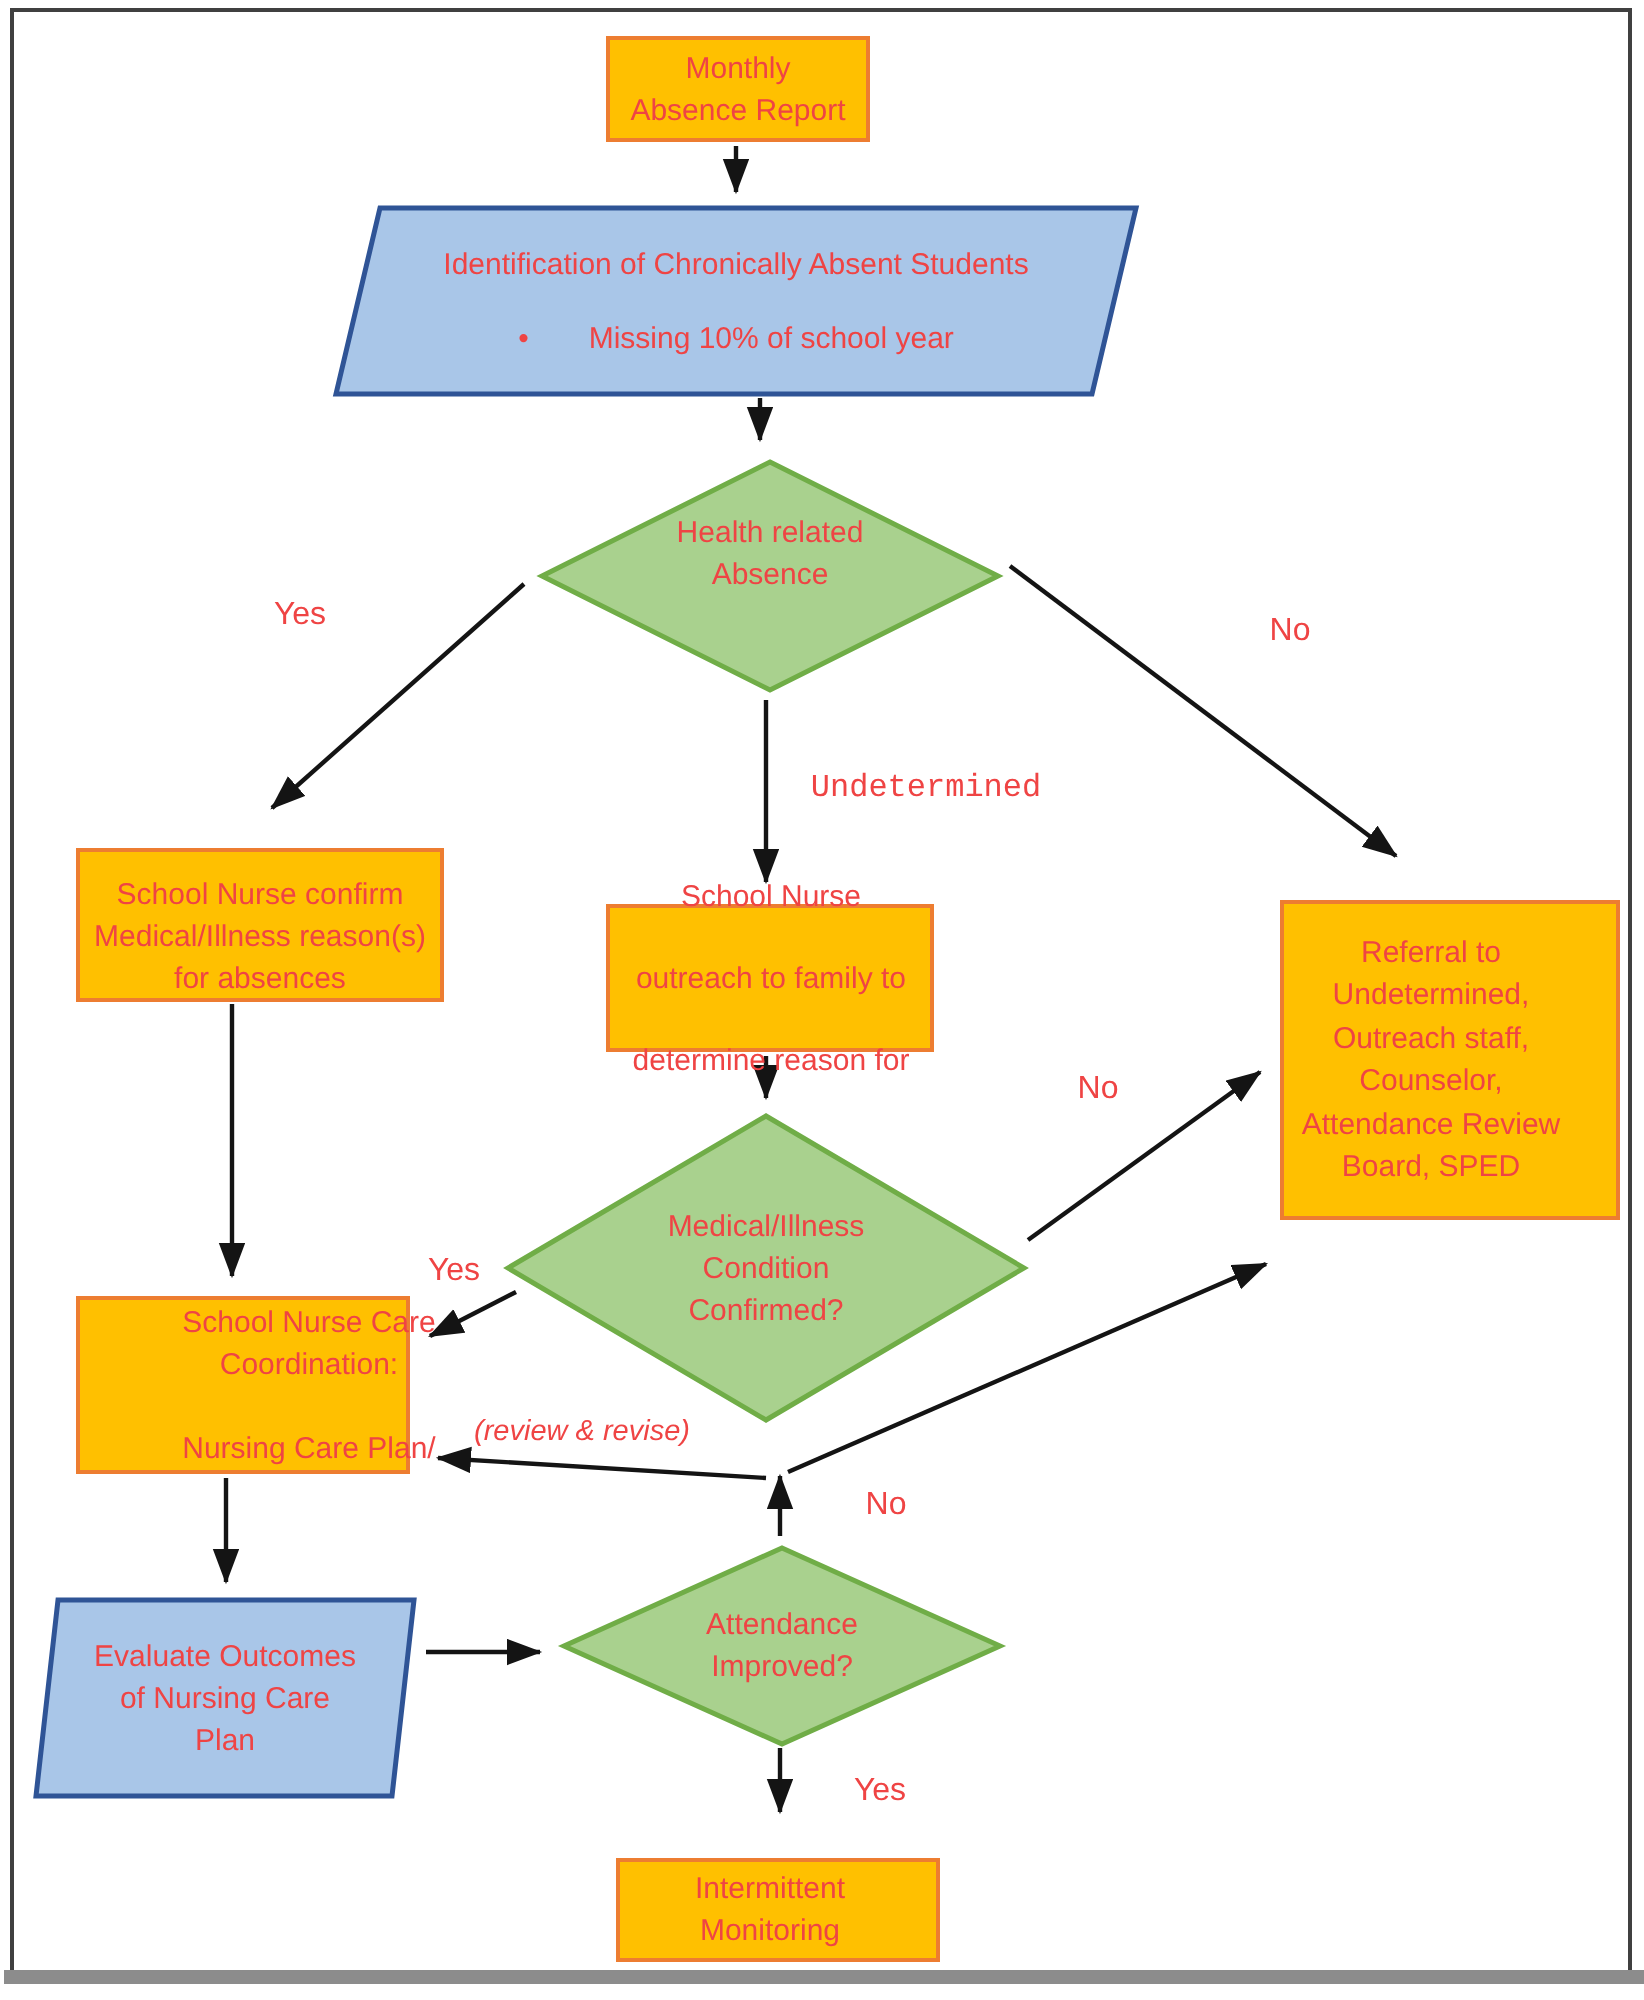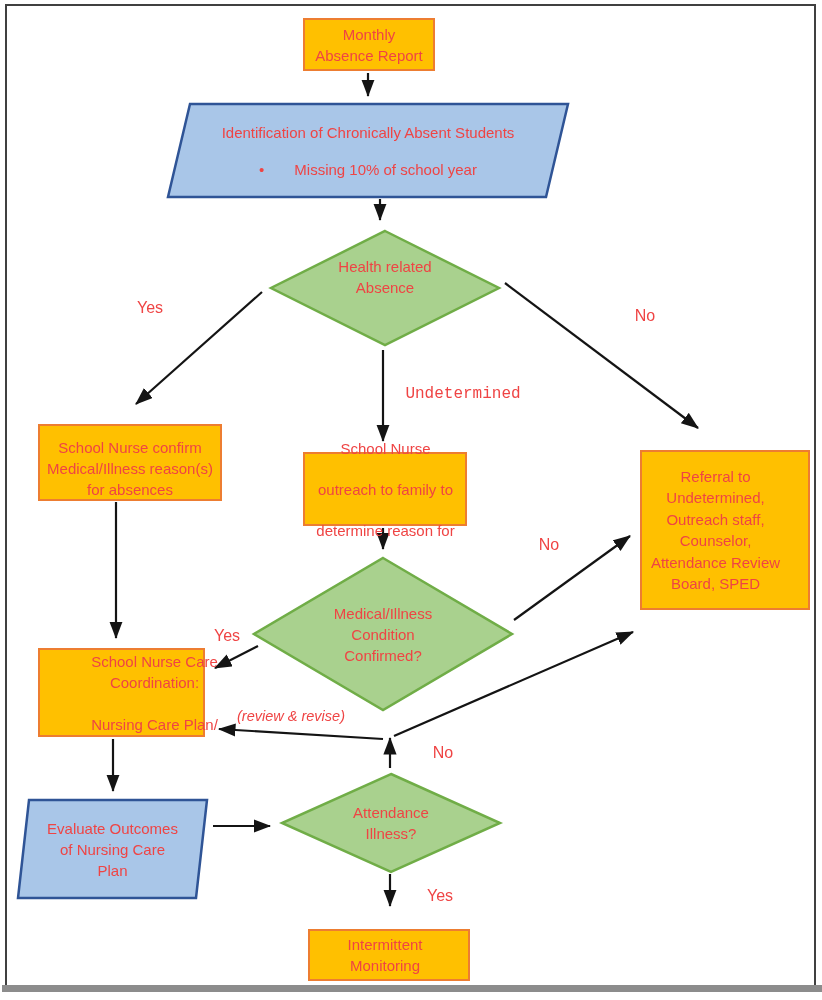--- a/index.html
+++ b/index.html
@@ -132,21 +132,21 @@
   </div>
 
   <div class="txt" style="left:18px;top:800px;width:189px;height:98px;">
     <div class="tline">Evaluate Outcomes</div>
     <div class="tline">of Nursing Care</div>
     <div class="tline">Plan</div>
   </div>
 
   <div class="txt" style="left:282px;top:774px;width:218px;height:98px;">
     <div class="tline">Attendance</div>
-    <div class="tline">Illness?</div>
+    <div class="tline">Improved?</div>
   </div>
 
   <div class="txt" style="left:304px;top:929px;width:162px;height:52px;">
     <div class="tline">Intermittent</div>
     <div class="tline">Monitoring</div>
   </div>
 
   <div class="edge-label" style="left:120px;top:299px;width:60px;">Yes</div>
   <div class="edge-label" style="left:615px;top:307px;width:60px;">No</div>
   <div class="edge-label" style="left:398px;top:385px;width:130px;font-family:Liberation Mono, monospace;">Undetermined</div>

